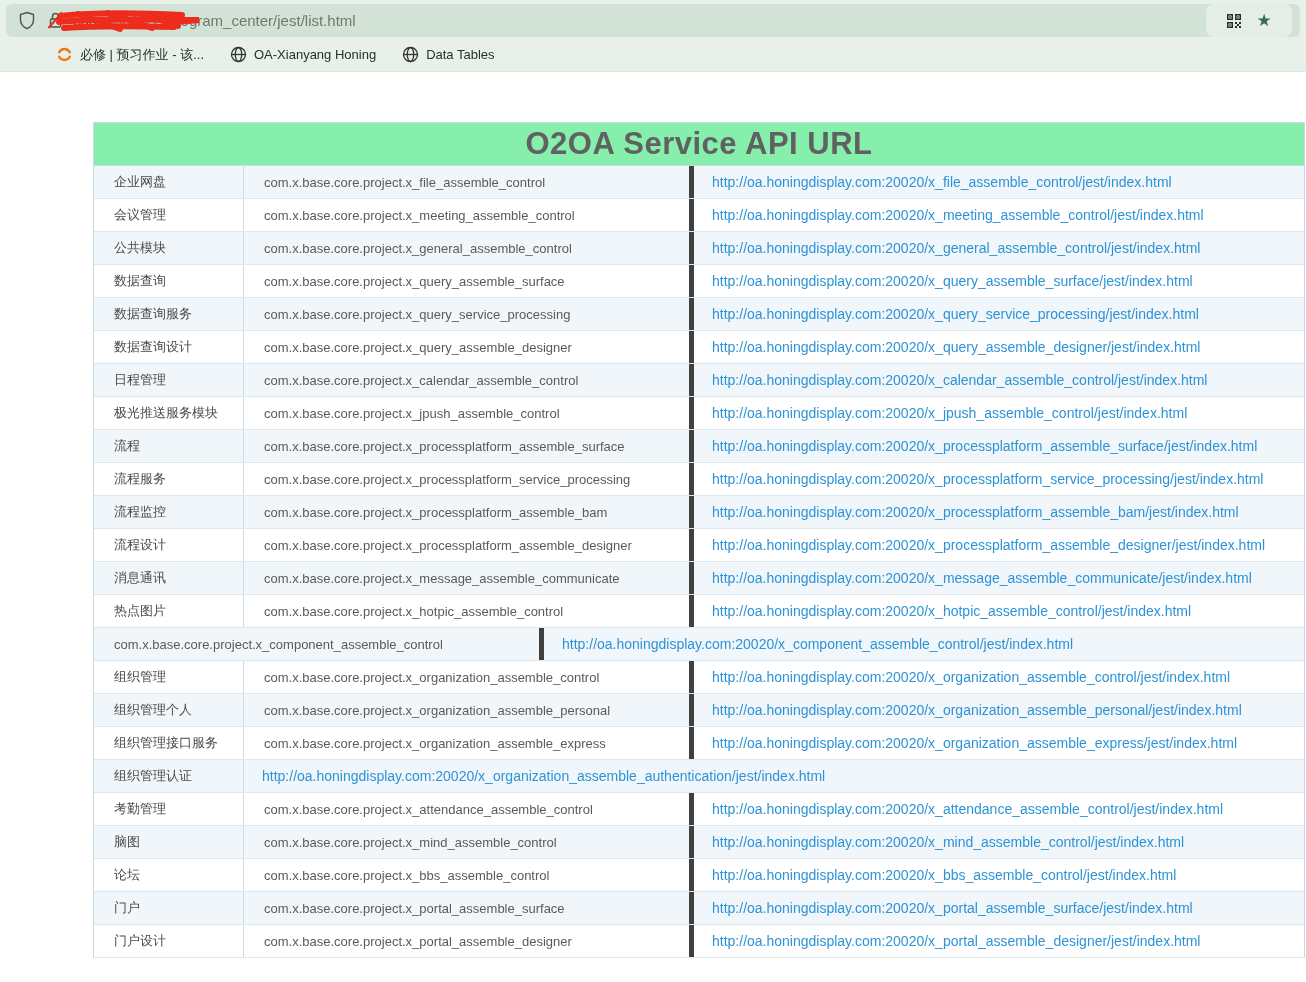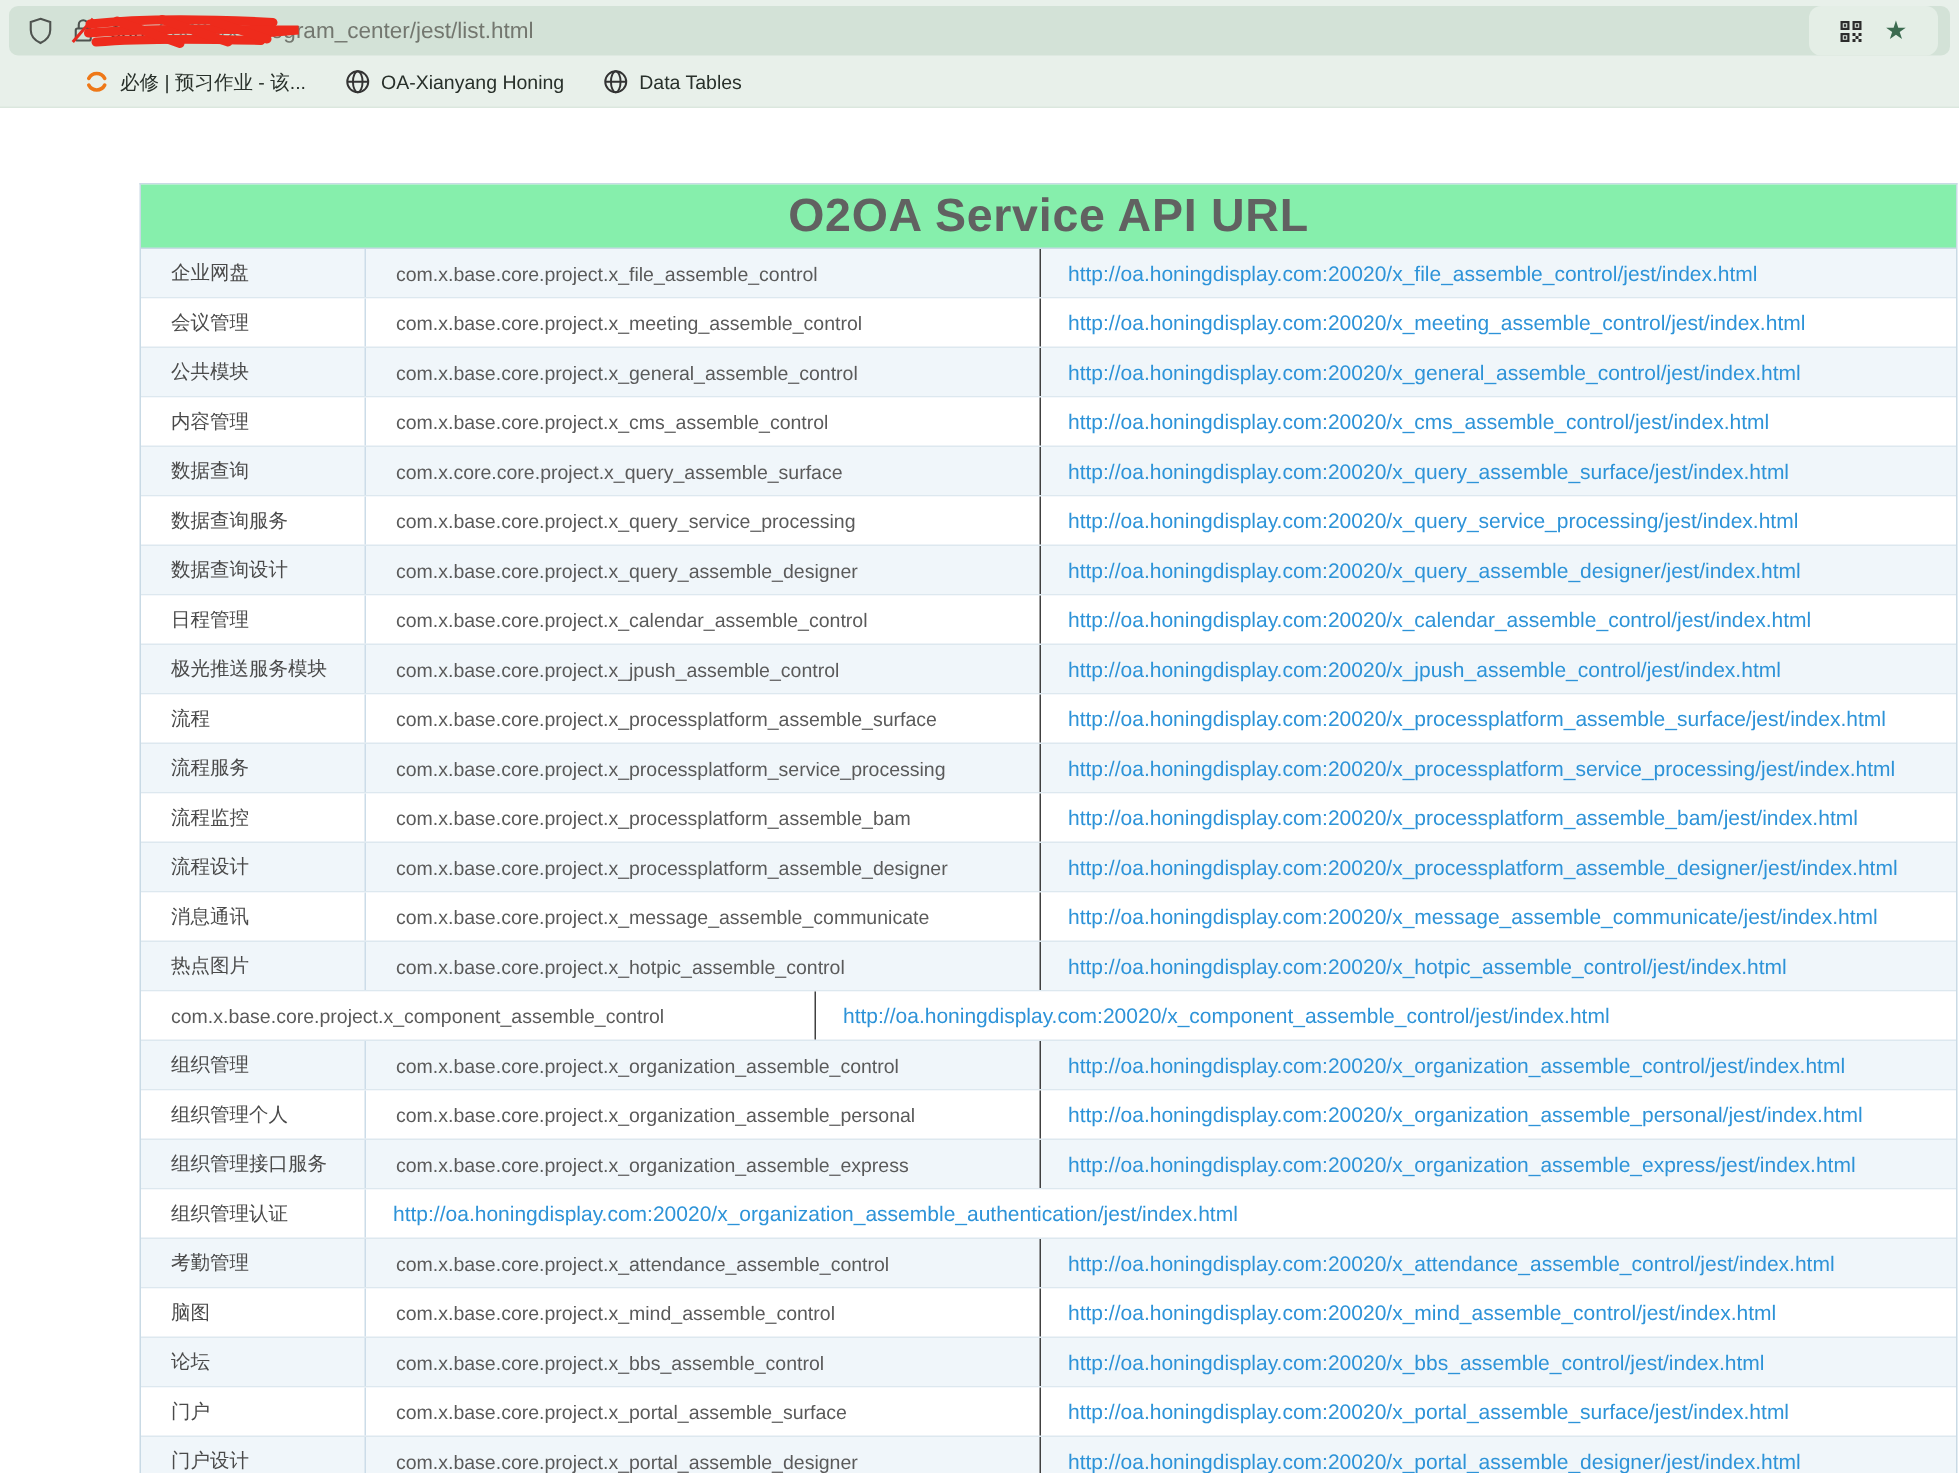--- a/index.html
+++ b/index.html
@@ -28,21 +28,21 @@
   .page { position:absolute; left:0; top:72px; width:1306px; height:910px; background:#fff; }
   .tbl { position:absolute; left:93px; top:50px; width:1212px;
     border:1px solid #c9dae5; border-bottom:none; }
   .tbl-title { height:43px; display:flex; align-items:center; justify-content:center;
     font-size:31px; font-weight:bold; color:#616161; letter-spacing:0.5px;
     border-bottom:1px solid #c9dae5; background:#86efac; }
   .row { display:flex; height:33px; border-bottom:1px solid #dde8ef; background:#fff; }
   #rows .row:nth-child(odd) { background:#f0f6fa; }
   .c1 { width:150px; border-right:1px solid #ccdce8; padding-left:20px;
     display:flex; align-items:center; font-size:13px; color:#4a4a4a; }
-  .c2 { width:450px; border-right:1px solid #404040; padding-left:20px;
+  .c2 { width:450px; border-right:5px solid #404040; padding-left:20px;
     display:flex; align-items:center; font-size:13px; color:#5a5a5a; }
   .c3 { flex:1; padding-left:18px; display:flex; align-items:center; }
   .c3 a { font-size:14px; color:#2d93d8; text-decoration:none; cursor:pointer; }
 
   svg { display:block; }
 </style>
 </head>
 <body>
 
 <div class="chrome">
@@ -140,29 +140,22 @@
           </div>
         </div>
         <div class="row">
           <div class="c1">公共模块</div>
           <div class="c2">com.x.base.core.project.x_general_assemble_control</div>
           <div class="c3">
             <a>http://oa.honingdisplay.com:20020/x_general_assemble_control/jest/index.html</a>
           </div>
         </div>
         <div class="row">
-          <div class="c1">内容管理</div>
-          <div class="c2">com.x.base.core.project.x_cms_assemble_control</div>
-          <div class="c3">
-            <a>http://oa.honingdisplay.com:20020/x_cms_assemble_control/jest/index.html</a>
-          </div>
-        </div>
-        <div class="row">
           <div class="c1">数据查询</div>
-          <div class="c2">com.x.core.core.project.x_query_assemble_surface</div>
+          <div class="c2">com.x.base.core.project.x_query_assemble_surface</div>
           <div class="c3">
             <a>http://oa.honingdisplay.com:20020/x_query_assemble_surface/jest/index.html</a>
           </div>
         </div>
         <div class="row">
           <div class="c1">数据查询服务</div>
           <div class="c2">com.x.base.core.project.x_query_service_processing</div>
           <div class="c3">
             <a>http://oa.honingdisplay.com:20020/x_query_service_processing/jest/index.html</a>
           </div>

